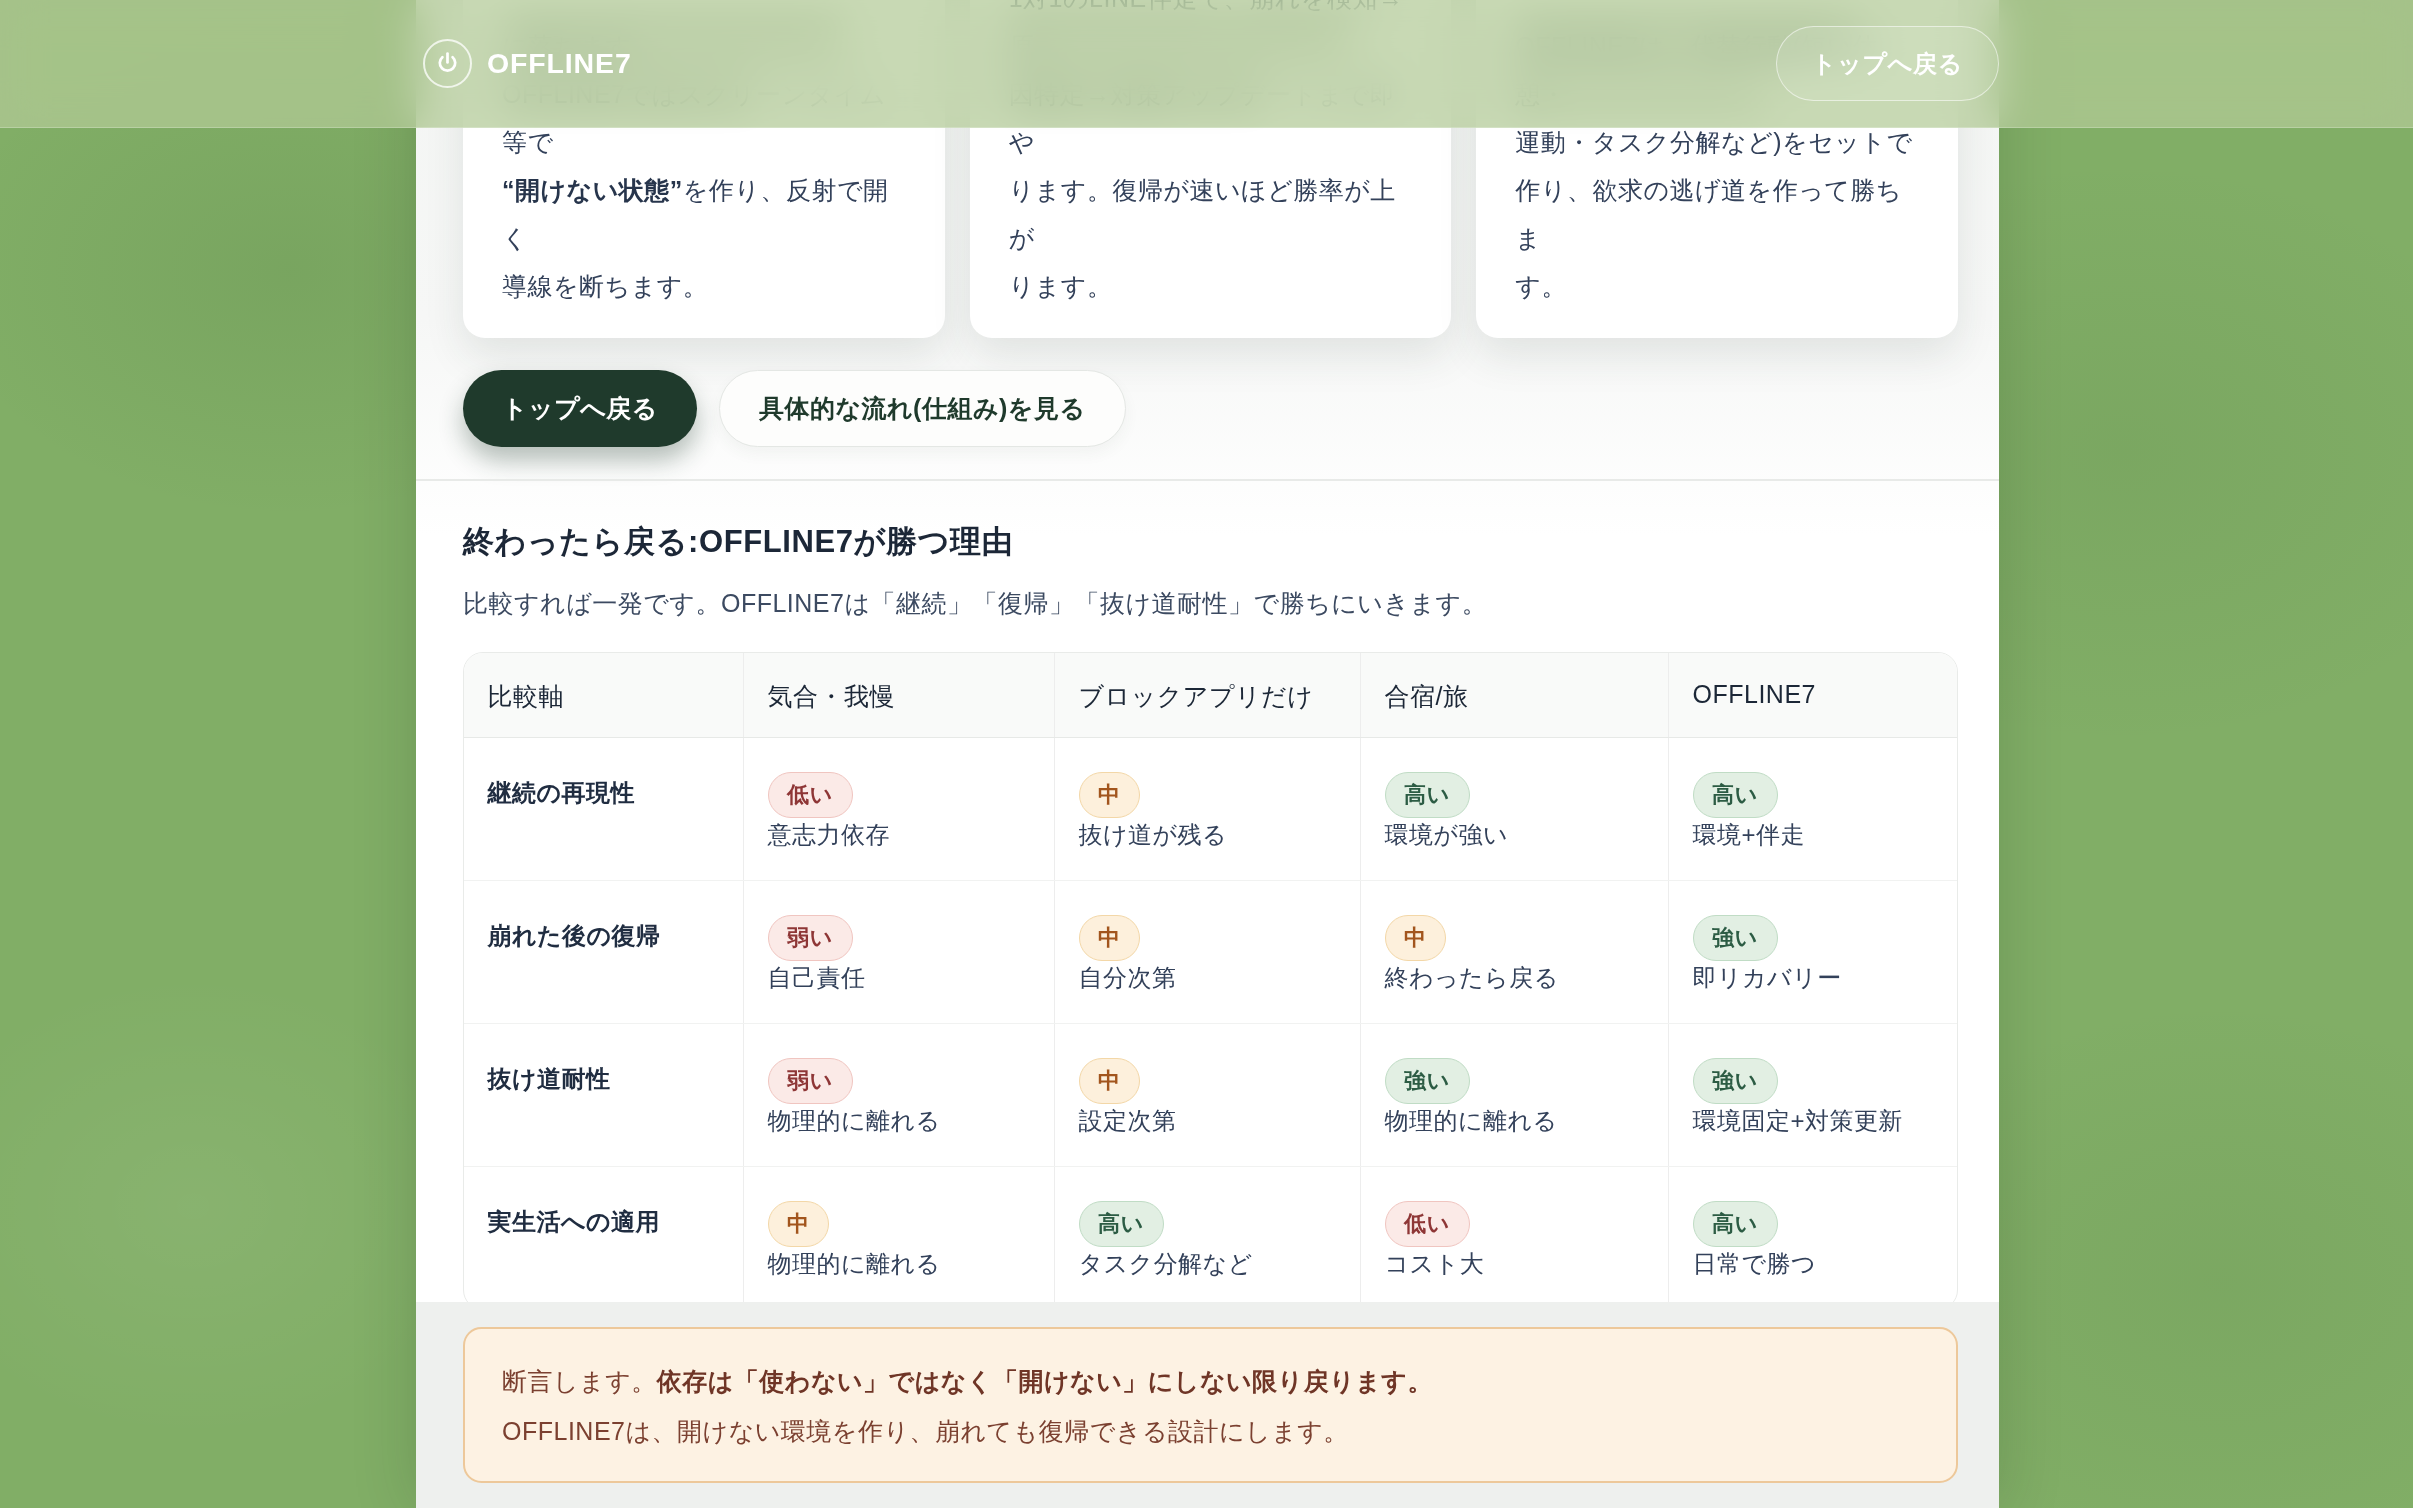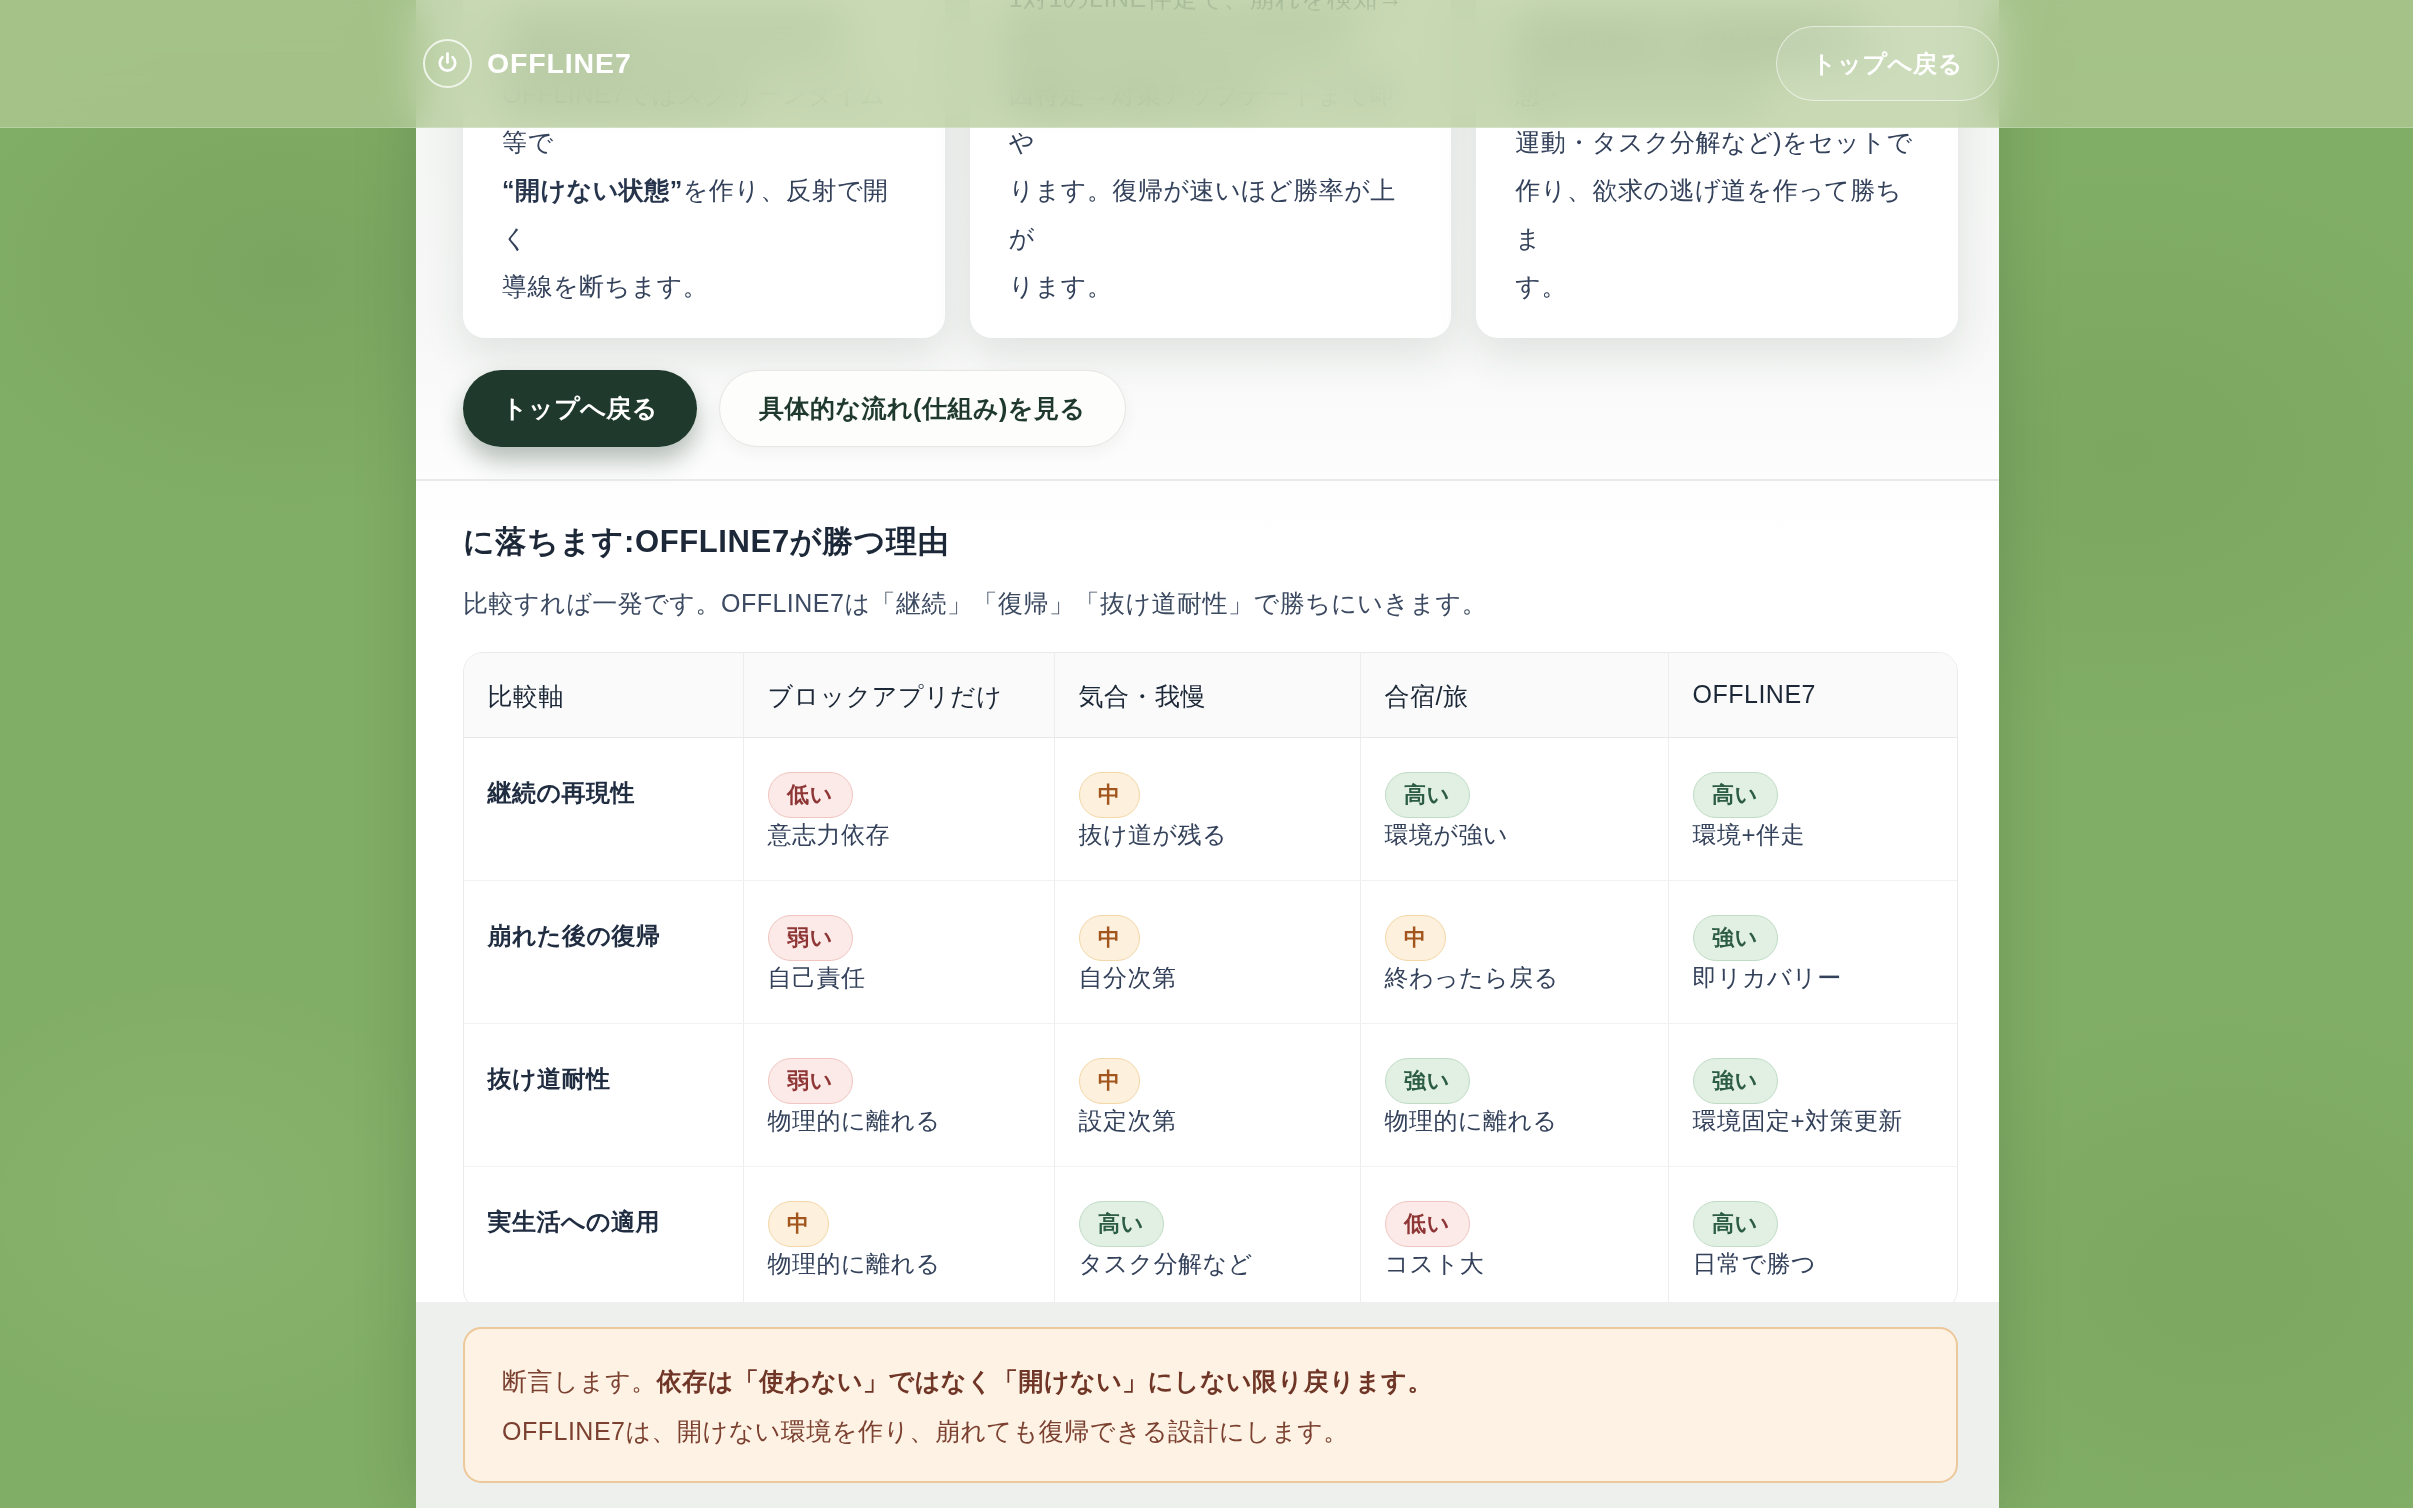--- a/index.html
+++ b/index.html
@@ -126,28 +126,28 @@
       </div>
     </div>
 
     <div class="cta-row">
       <button class="pill dark">トップへ戻る</button>
       <button class="pill light">具体的な流れ(仕組み)を見る</button>
     </div>
 
     <div class="divider"></div>
 
-    <h2 class="section-title">に落ちます:OFFLINE7が勝つ理由</h2>
+    <h2 class="section-title">終わったら戻る:OFFLINE7が勝つ理由</h2>
     <p class="section-subtitle">比較すれば一発です。OFFLINE7は「継続」「復帰」「抜け道耐性」で勝ちにいきます。</p>
 
     <div class="tbl">
       <div class="tr head">
           <div class="th">比較軸</div>
+          <div class="th">気合・我慢</div>
           <div class="th">ブロックアプリだけ</div>
-          <div class="th">気合・我慢</div>
           <div class="th">合宿/旅</div>
           <div class="th">OFFLINE7</div>
         </div>
     <div class="tr body-row">
           <div class="td label">継続の再現性</div>
           <div class="td"><span class="badge red">低い</span><div class="desc">意志力依存</div></div>
           <div class="td"><span class="badge orange">中</span><div class="desc">抜け道が残る</div></div>
           <div class="td"><span class="badge green">高い</span><div class="desc">環境が強い</div></div>
           <div class="td"><span class="badge green">高い</span><div class="desc">環境+伴走</div></div>
         </div>

